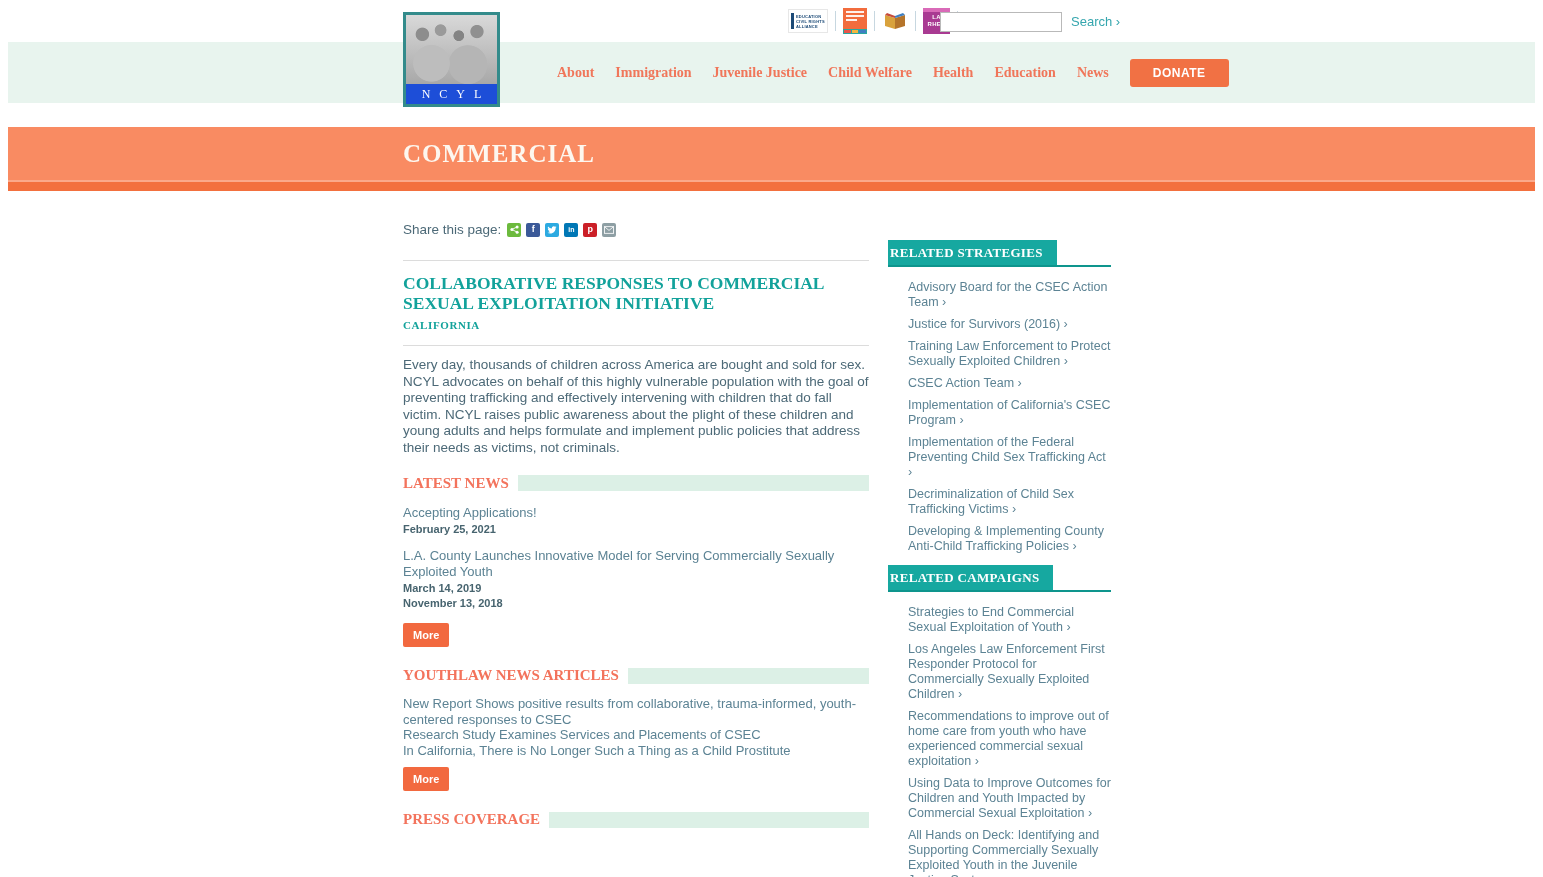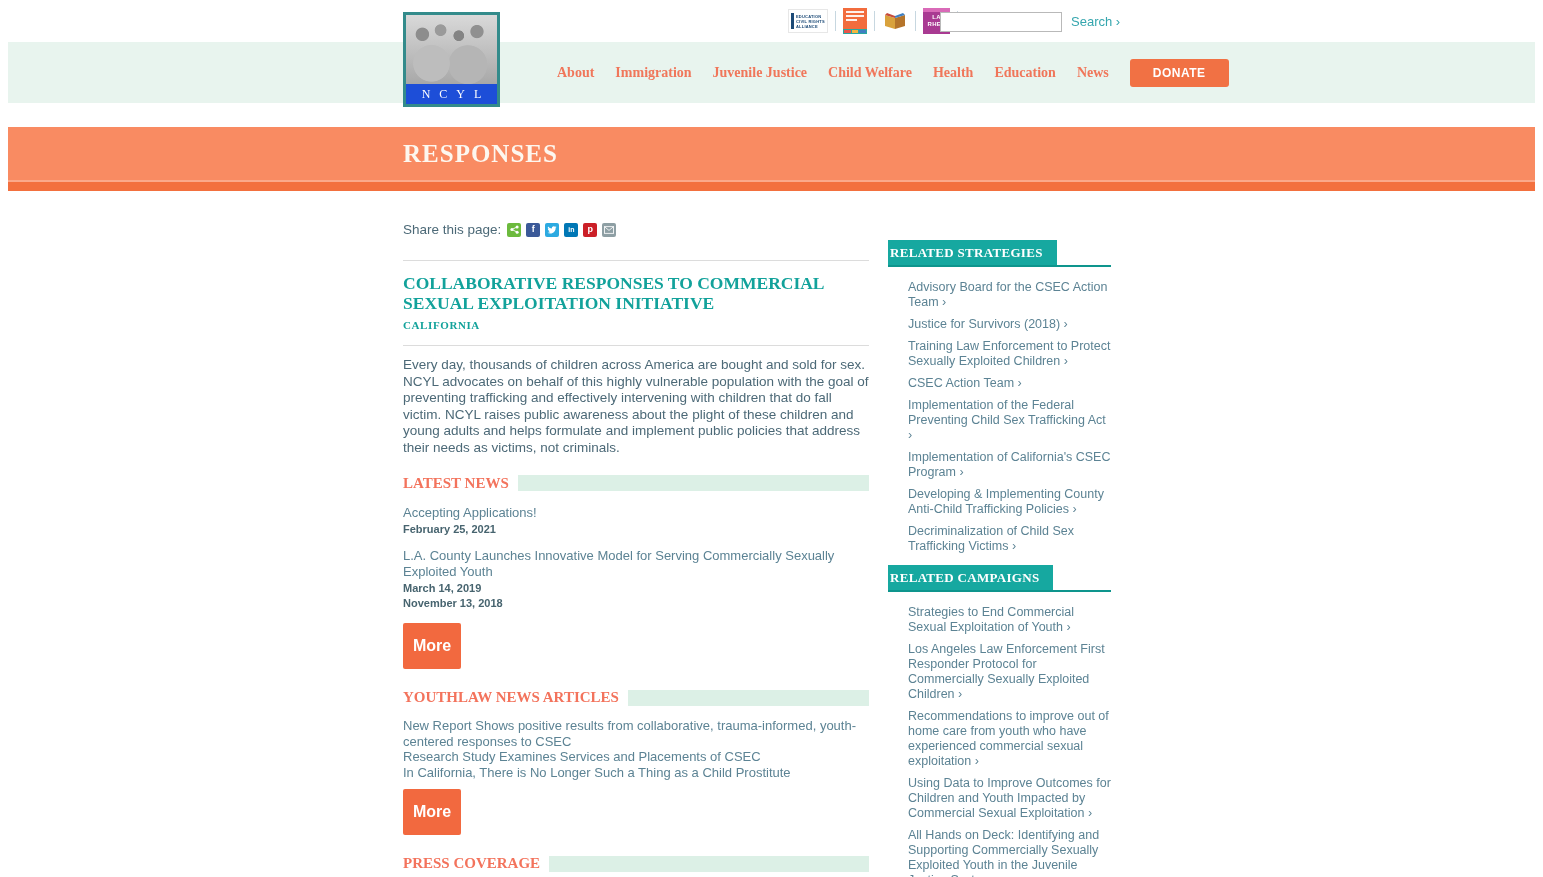--- a/index.html
+++ b/index.html
@@ -68,21 +68,21 @@
   .divider { border-top: 1px solid #dcdcdc; margin-top: 23px; }
   .article-title { margin-top: 12px; font-family: "Liberation Serif", serif; font-weight: bold; font-size: 17.5px; line-height: 20px; color: #12a29b; }
   .article-sub { margin-top: 6px; font-family: "Liberation Serif", serif; font-weight: bold; font-size: 11px; letter-spacing: .6px; color: #12a29b; }
   .divider2 { border-top: 1px solid #dcdcdc; margin-top: 14px; }
   .article-body { margin-top: 11px; font-size: 13.5px; line-height: 16.6px; color: #4c6977; }
   .sec-row { display: flex; align-items: center; margin-top: 18px; }
   .sec-title { font-family: "Liberation Serif", serif; font-weight: bold; font-size: 15px; color: #f3735c; margin-right: 9px; white-space: nowrap; }
   .sec-bar { flex: 1; height: 16px; background: #dcf0e6; }
   .news-title { margin-top: 13px; font-size: 13px; line-height: 15.5px; color: #5c8394; cursor: pointer; }
   .news-date { margin-top: 3px; font-size: 11px; font-weight: bold; color: #47646f; }
-  .more-btn { display: inline-block; margin-top: 14px; background: #f2693f; color: #fff; font-size: 16px; font-weight: bold; padding: 14px 10px; border: none; border-radius: 2px; cursor: pointer; }
+  .more-btn { display: inline-block; margin-top: 14px; background: #f2693f; color: #fff; font-size: 11px; font-weight: bold; padding: 6px 10px; border: none; border-radius: 2px; cursor: pointer; }
   .art-list { margin-top: 12px; }
   .art-item { font-size: 13px; line-height: 15.5px; color: #5c8394; cursor: pointer; }
   .more-btn.tight { margin-top: 9px; }
 
   
   .sidebar { position: absolute; left: 888px; top: 240px; width: 223px; }
   .sb-head-wrap { border-bottom: 2px solid #0e958d; }
   .sb-head { display: inline-block; background: #16a8a0; color: #fff; font-family: "Liberation Serif", serif; font-weight: bold; font-size: 13px; letter-spacing: .3px; padding: 5px 14px 4px 2px; }
   .sb-links { padding: 13px 0 0 20px; }
   .sb-link { font-size: 12.5px; line-height: 15px; color: #5c8394; margin-bottom: 7px; cursor: pointer; }
@@ -146,21 +146,21 @@
       <button class="donate-btn">DONATE</button>
     </nav>
   </div>
 
   <a class="logo">
     <span class="logo-photo" style="display:block"></span>
     <span class="logo-band" style="display:block">NCYL</span>
   </a>
 
   <div class="banner">
-    <h1>RESPONSES</h1>
+    <h1>COMMERCIAL</h1>
   </div>
   <div class="banner-sep"></div>
   <div class="banner-strip"></div>
 
   <main class="content">
     <div class="share-row">
       <span class="share-label">Share this page:</span>
       <span class="share-icons">
         <span class="sicon si-share">
           <svg width="9" height="9" viewBox="0 0 12 12">
@@ -234,27 +234,27 @@
     
   </main>
 
   <aside class="sidebar">
     <section>
       <div class="sb-head-wrap">
         <span class="sb-head">RELATED STRATEGIES</span>
       </div>
       <div class="sb-links">
         <div class="sb-link">Advisory Board for the CSEC Action Team ›</div>
-        <div class="sb-link">Justice for Survivors (2018) ›</div>
+        <div class="sb-link">Justice for Survivors (2016) ›</div>
         <div class="sb-link">Training Law Enforcement to Protect Sexually Exploited Children ›</div>
         <div class="sb-link">CSEC Action Team ›</div>
+        <div class="sb-link">Implementation of California's CSEC Program ›</div>
         <div class="sb-link">Implementation of the Federal Preventing Child Sex Trafficking Act ›</div>
-        <div class="sb-link">Implementation of California's CSEC Program ›</div>
+        <div class="sb-link">Decriminalization of Child Sex Trafficking Victims ›</div>
         <div class="sb-link">Developing &amp; Implementing County Anti-Child Trafficking Policies ›</div>
-        <div class="sb-link">Decriminalization of Child Sex Trafficking Victims ›</div>
       </div>
     </section>
     <section class="sb-section2">
       <div class="sb-head-wrap">
         <span class="sb-head">RELATED CAMPAIGNS</span>
       </div>
       <div class="sb-links">
         <div class="sb-link">Strategies to End Commercial Sexual Exploitation of Youth ›</div>
         <div class="sb-link">Los Angeles Law Enforcement First Responder Protocol for Commercially Sexually Exploited Children ›</div>
         <div class="sb-link">Recommendations to improve out of home care from youth who have experienced commercial sexual exploitation ›</div>

